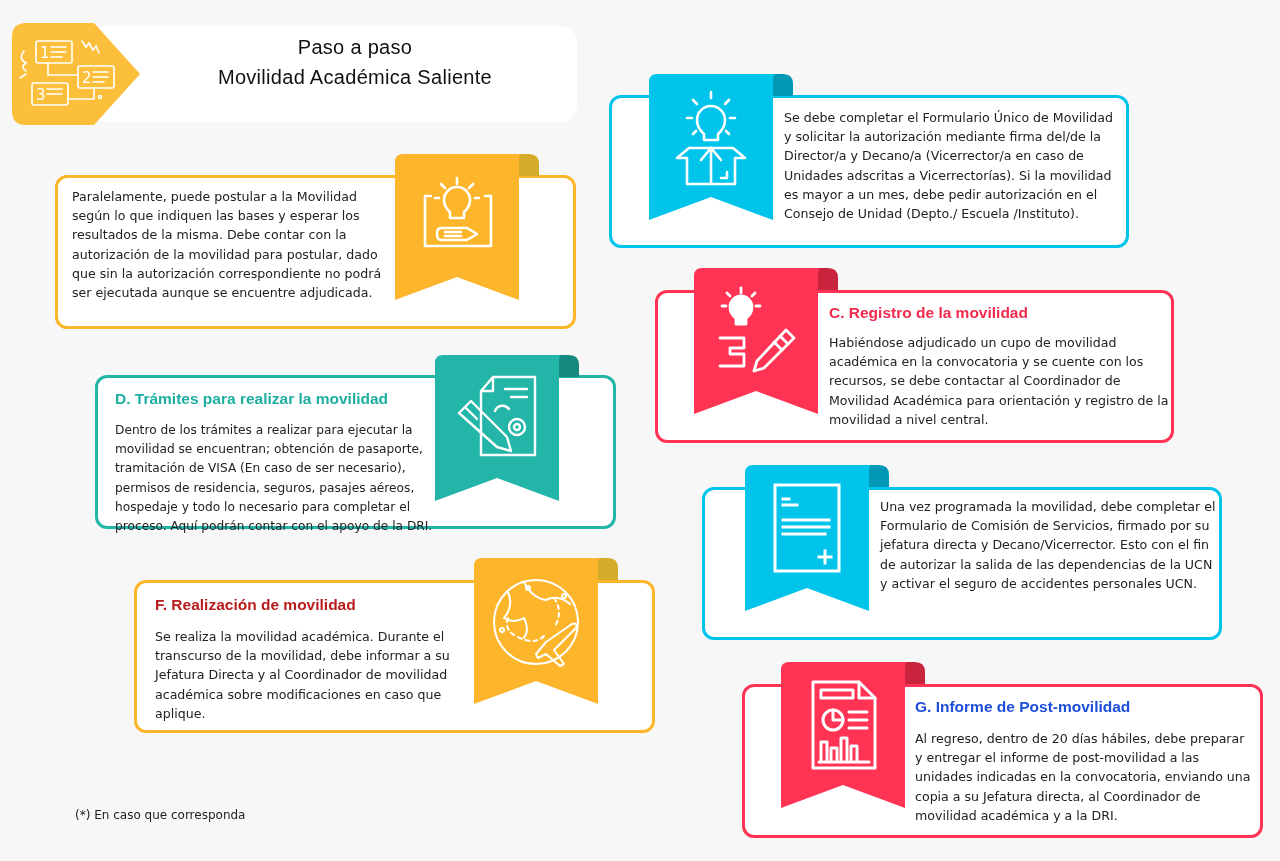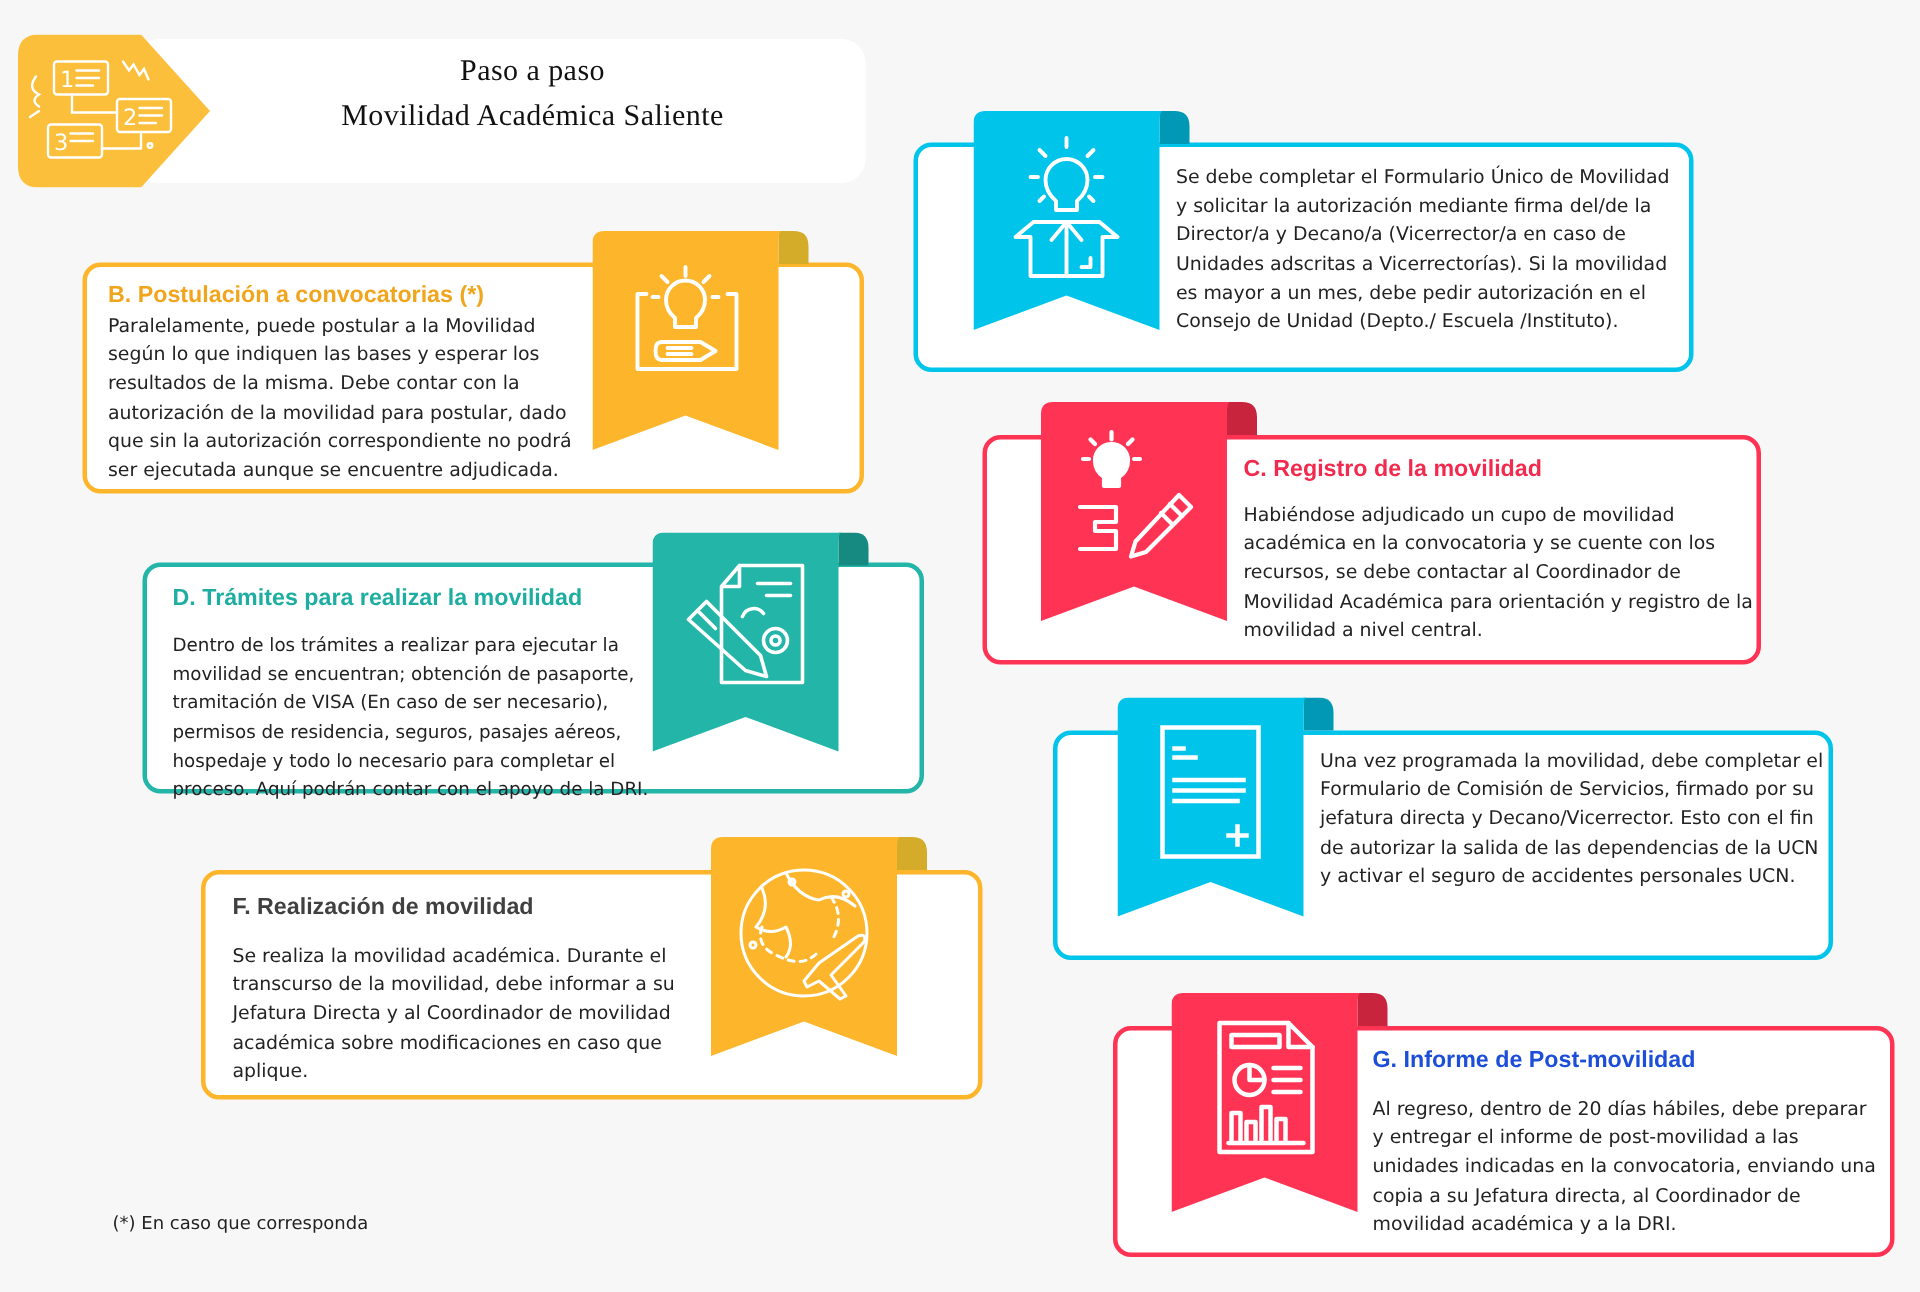--- a/index.html
+++ b/index.html
@@ -1,20 +1,20 @@
 <!DOCTYPE html>
 <html><head>
 <meta charset="utf-8">
 <style>
   html,body{margin:0;padding:0;}
   body{width:1280px;height:861px;background:#f7f7f7;position:relative;overflow:hidden;font-family:"DejaVu Sans","Liberation Sans",sans-serif;}
   .abs{position:absolute;}
   .header-panel{left:90px;top:26px;width:487px;height:96px;background:#fff;border-radius:16px;}
   .header-badge{left:12px;top:23px;width:130px;height:102px;}
-  .header-title{left:140px;top:32px;width:430px;text-align:center;font-family:Liberation Serif, serif;color:#111;font-size:20px;line-height:30px;letter-spacing:0.3px;}
+  .header-title{left:140px;top:32px;width:430px;text-align:center;font-family:Liberation Sans, sans-serif;color:#111;font-size:20px;line-height:30px;letter-spacing:0.3px;}
   .card{background:#fff;border:3px solid;border-radius:12px;box-sizing:border-box;}
   .ribbon{width:146px;}
   .ribbon svg{display:block;}
   .card-text{font-family:"DejaVu Sans",sans-serif;}
   .card-title{font-family:"Liberation Sans",sans-serif;font-weight:bold;font-size:15.5px;line-height:20px;margin:0;}
   .card-body{font-family:"DejaVu Sans",sans-serif;font-size:12.6px;line-height:19.2px;color:#222;margin:0;}
   .footnote{left:75px;top:808px;font-family:"DejaVu Sans",sans-serif;font-size:12px;color:#222;}
 </style>
 </head>
 <body>
@@ -91,21 +91,20 @@
         <line x1="78" y1="30" x2="74" y2="34"></line>
       <line x1="40" y1="44" x2="44" y2="44"></line>
         <line x1="80" y1="44" x2="84" y2="44"></line>
       <path d="M46 74 H72 L82 80 L72 86 H46 Q42 86 42 80 Q42 74 46 74 Z"></path>
       <line x1="50" y1="78" x2="66" y2="78"></line>
         <line x1="50" y1="82" x2="66" y2="82"></line>
     </g>
   </svg>
 </div>
 <div class="abs card-text" style="left:72px;top:187px;width:325px;">
-  <p class="card-title" style="color:#f0a51c;">B. Postulación a convocatorias (*)</p>
   <p class="card-body">Paralelamente, puede postular a la Movilidad según lo que indiquen las bases y esperar los resultados de la misma. Debe contar con la autorización de la movilidad para postular, dado que sin la autorización correspondiente no podrá ser ejecutada aunque se encuentre adjudicada.</p>
 </div>
 
 <div class="abs card" style="left:655px;top:290px;width:519px;height:153px;border-color:#ff3354;"></div>
 <div class="abs ribbon" style="left:694px;top:268px;">
   <svg width="146" height="150" viewBox="0 0 146 150">
     <path d="M124 0 H134 Q144 0 144 10 V22 H124 Z" fill="#c9243e"></path>
     <path d="M8 0 H126 Q124 0 124 8 V146 L62 123 L0 146 V8 Q0 0 8 0 Z" fill="#ff3354"></path>
     <g fill="none" stroke="#fff" stroke-width="2.8" stroke-linecap="round" stroke-linejoin="round">
       <path d="M42 50 Q36 46 36 39 A11 11 0 0 1 58 39 Q58 46 52 50 V56 H42 Z" fill="#fff"></path>
@@ -181,21 +180,21 @@
       <path d="M34 60 Q30 72 42 78 Q60 88 70 78" stroke-dasharray="4 4"></path>
       <path d="M80 40 Q90 54 80 70" stroke-dasharray="4 4"></path>
       <circle cx="54" cy="30" r="2"></circle>
         <circle cx="90" cy="38" r="2"></circle>
         <circle cx="28" cy="72" r="2"></circle>
       <path d="M72 84 L98 66 Q104 64 102 70 L80 92 L90 106 L86 108 L72 96 L64 100 L62 96 Z"></path>
     </g>
   </svg>
 </div>
 <div class="abs card-text" style="left:155px;top:595px;width:320px;">
-  <p class="card-title" style="color:#404040;margin-bottom:12px;">F. Realización de movilidad</p>
+  <p class="card-title" style="color:#b91c1c;margin-bottom:12px;">F. Realización de movilidad</p>
   <p class="card-body">Se realiza la movilidad académica. Durante el transcurso de la movilidad, debe informar a su Jefatura Directa y al Coordinador de movilidad académica sobre modificaciones en caso que aplique.</p>
 </div>
 
 <div class="abs card" style="left:742px;top:684px;width:521px;height:154px;border-color:#ff3354;"></div>
 <div class="abs ribbon" style="left:781px;top:662px;">
   <svg width="146" height="150" viewBox="0 0 146 150">
     <path d="M124 0 H134 Q144 0 144 10 V22 H124 Z" fill="#c9243e"></path>
     <path d="M8 0 H126 Q124 0 124 8 V146 L62 123 L0 146 V8 Q0 0 8 0 Z" fill="#ff3354"></path>
     <g fill="none" stroke="#fff" stroke-width="3" stroke-linecap="round" stroke-linejoin="round">
       <path d="M32 20 H78 L94 36 V106 H32 Z"></path>

